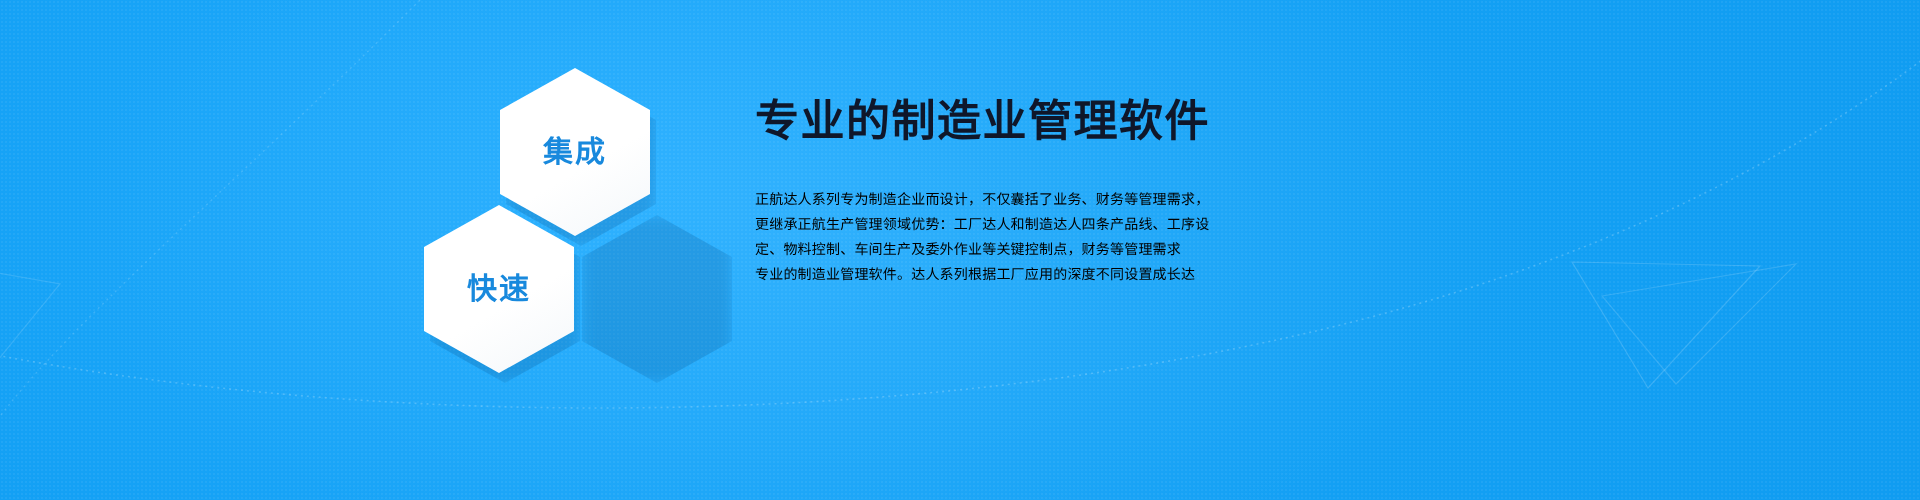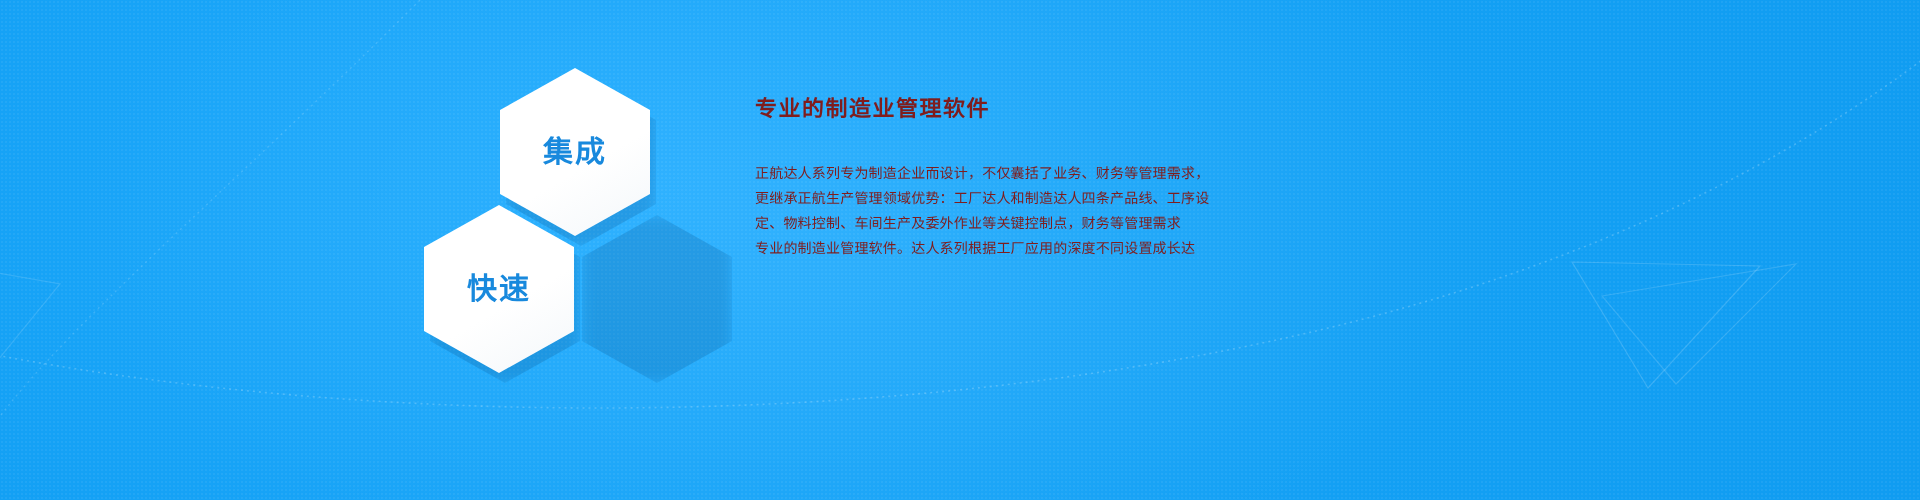--- a/index.html
+++ b/index.html
@@ -93,31 +93,31 @@
 
   
   .copy {
     position: absolute;
     left: 755px;
     top: 96px;
     width: 470px;
   }
   .headline {
     margin: 0;
-    color: #7f1d1d;
-    font-size: 22px;
+    color: #0f172a;
+    font-size: 44px;
     font-weight: 700;
     letter-spacing: 1.5px;
     line-height: 1.15;
     white-space: nowrap;
   }
   .body-copy {
     margin: 0;
     padding-top: 40px;
-    color: #7f1d1d;
+    color: #000000;
     font-size: 14px;
     line-height: 25px;
     letter-spacing: 0.2px;
   }
   .body-copy .line { display: block; }
 </style>
 </head>
 <body>
 
 <div id="stage">

